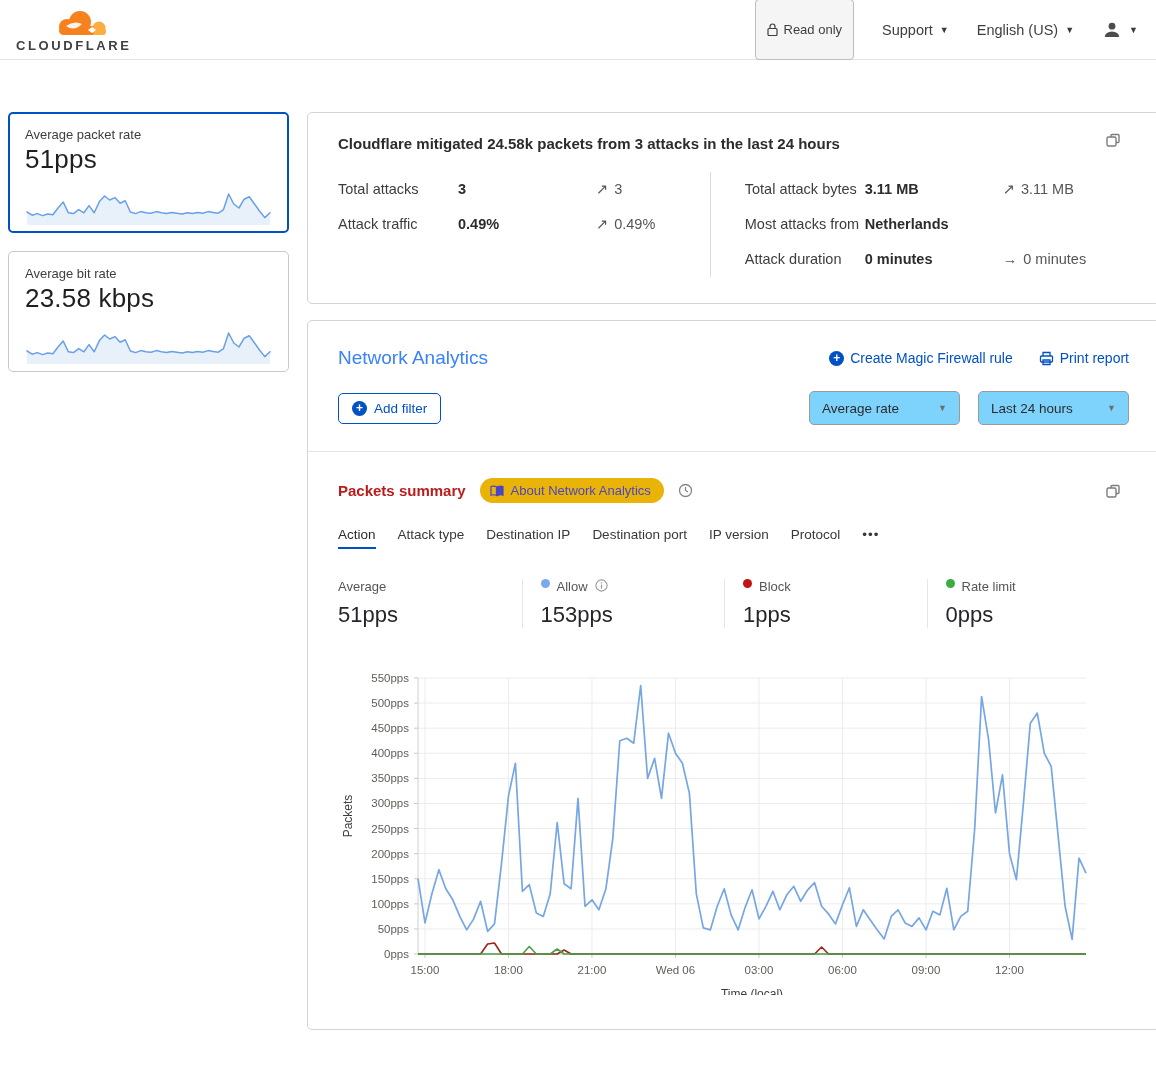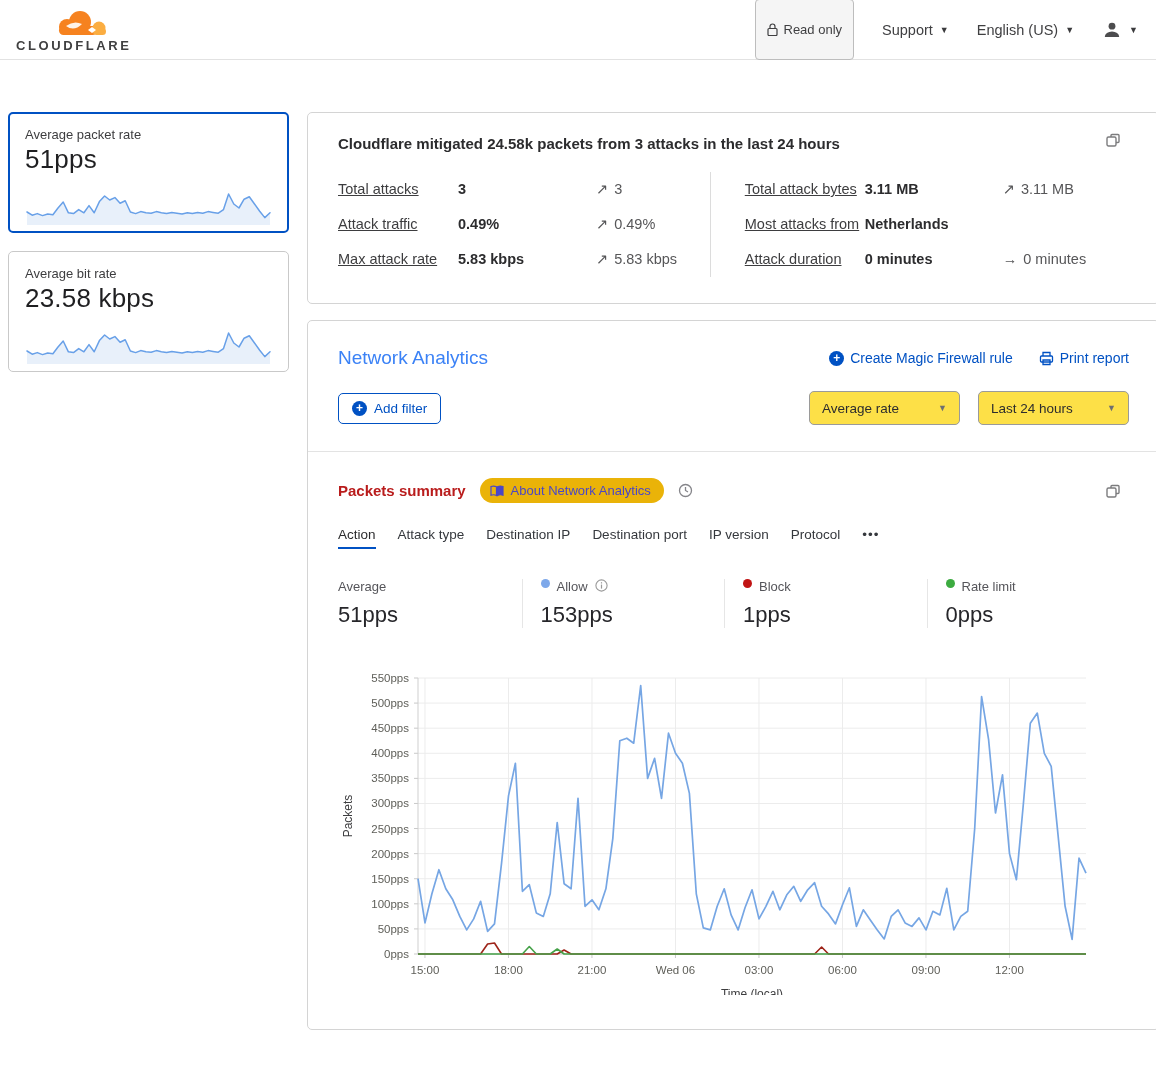--- a/index.html
+++ b/index.html
@@ -37,41 +37,41 @@
   .card { border:1px solid #d4d4d4; border-radius:5px; background:#fff; }
 
   
   .summary-card { padding:22px 30px 26px; position:relative; }
   .summary-title { font-size:15px; font-weight:700; color:#2c2c2e; padding-right:60px; }
   .copy-icon { position:absolute; top:20px; right:38px; cursor:pointer; }
   .summary-grid { display:flex; margin-top:20px; }
   .summary-col { width:47%; }
   .summary-col.right { width:53%; border-left:1px solid #dcdcdc; padding-left:34px; }
   .srow { display:grid; grid-template-columns:120px 138px auto; font-size:14.5px; padding:7px 0; line-height:1.45; }
-  .srow .lab { color:#3d3d3f;text-decoration:underline; }
+  .srow .lab { color:#3d3d3f; }
   .srow .val { font-weight:700; color:#2c2c2e; }
   .srow .trend { color:#565658; }
   .trend .arrow { margin-right:6px; }
 
   
   .na-card { margin-top:16px; }
   .na-head { padding:26px 30px 0; display:flex; justify-content:space-between; align-items:flex-start; }
   .na-title { font-size:19px; color:#3b82f6; }
   .na-links { display:flex; gap:26px; margin-top:3px; }
   .na-link { display:flex; align-items:center; gap:6px; color:#0051c3; font-size:14px; cursor:pointer; }
   .filter-row { padding:22px 30px 26px; display:flex; justify-content:space-between; align-items:center; }
   .add-filter { display:flex; align-items:center; gap:7px; border:1px solid #0051c3; color:#0051c3;
     background:#fff; border-radius:5px; padding:7px 13px; font-size:13.5px; cursor:pointer;
     font-family:"Liberation Sans",sans-serif; }
   .plus-circle { width:15px; height:15px; border-radius:50%; background:#0051c3; color:#fff;
     font-size:12px; line-height:14px; text-align:center; font-weight:700; }
   .selects { display:flex; gap:18px; }
   .select { width:151px; height:34px; border:1px solid #9a9a9a; border-radius:5px; display:flex;
     align-items:center; justify-content:space-between; padding:0 12px; font-size:13.5px; color:#2c2c2e;
-    cursor:pointer; background:#fde047; }
+    cursor:pointer; background:#7dd3fc; }
   .select .sel-caret { color:#6e6e70; font-size:9px; }
   .na-divider { border-top:1px solid #e3e3e3; }
 
   
   .ps-section { padding:26px 30px 30px; position:relative; }
   .ps-title-row { display:flex; align-items:center; gap:14px; }
   .ps-title { font-size:15px; font-weight:700; color:#b91c1c; }
   .about-pill { display:flex; align-items:center; gap:7px; background:#eab308; color:#4a46c6;
     border-radius:13px; padding:5px 13px 5px 10px; font-size:13px; cursor:pointer; }
   .ps-copy { position:absolute; top:32px; right:38px; }
@@ -173,25 +173,20 @@
         <div class="summary-col">
           <div class="srow">
             <span class="lab">Total attacks</span>
             <span class="val">3</span>
             <span class="trend"><span class="arrow">↗</span><span>3</span></span>
           </div>
           <div class="srow">
             <span class="lab">Attack traffic</span>
             <span class="val">0.49%</span>
             <span class="trend"><span class="arrow">↗</span><span>0.49%</span></span>
-          </div>
-          <div class="srow">
-            <span class="lab">Max attack rate</span>
-            <span class="val">5.83 kbps</span>
-            <span class="trend"><span class="arrow">↗</span><span>5.83 kbps</span></span>
           </div>
         </div>
         <div class="summary-col right">
           <div class="srow">
             <span class="lab">Total attack bytes</span>
             <span class="val">3.11 MB</span>
             <span class="trend"><span class="arrow">↗</span><span>3.11 MB</span></span>
           </div>
           <div class="srow">
             <span class="lab">Most attacks from</span>

